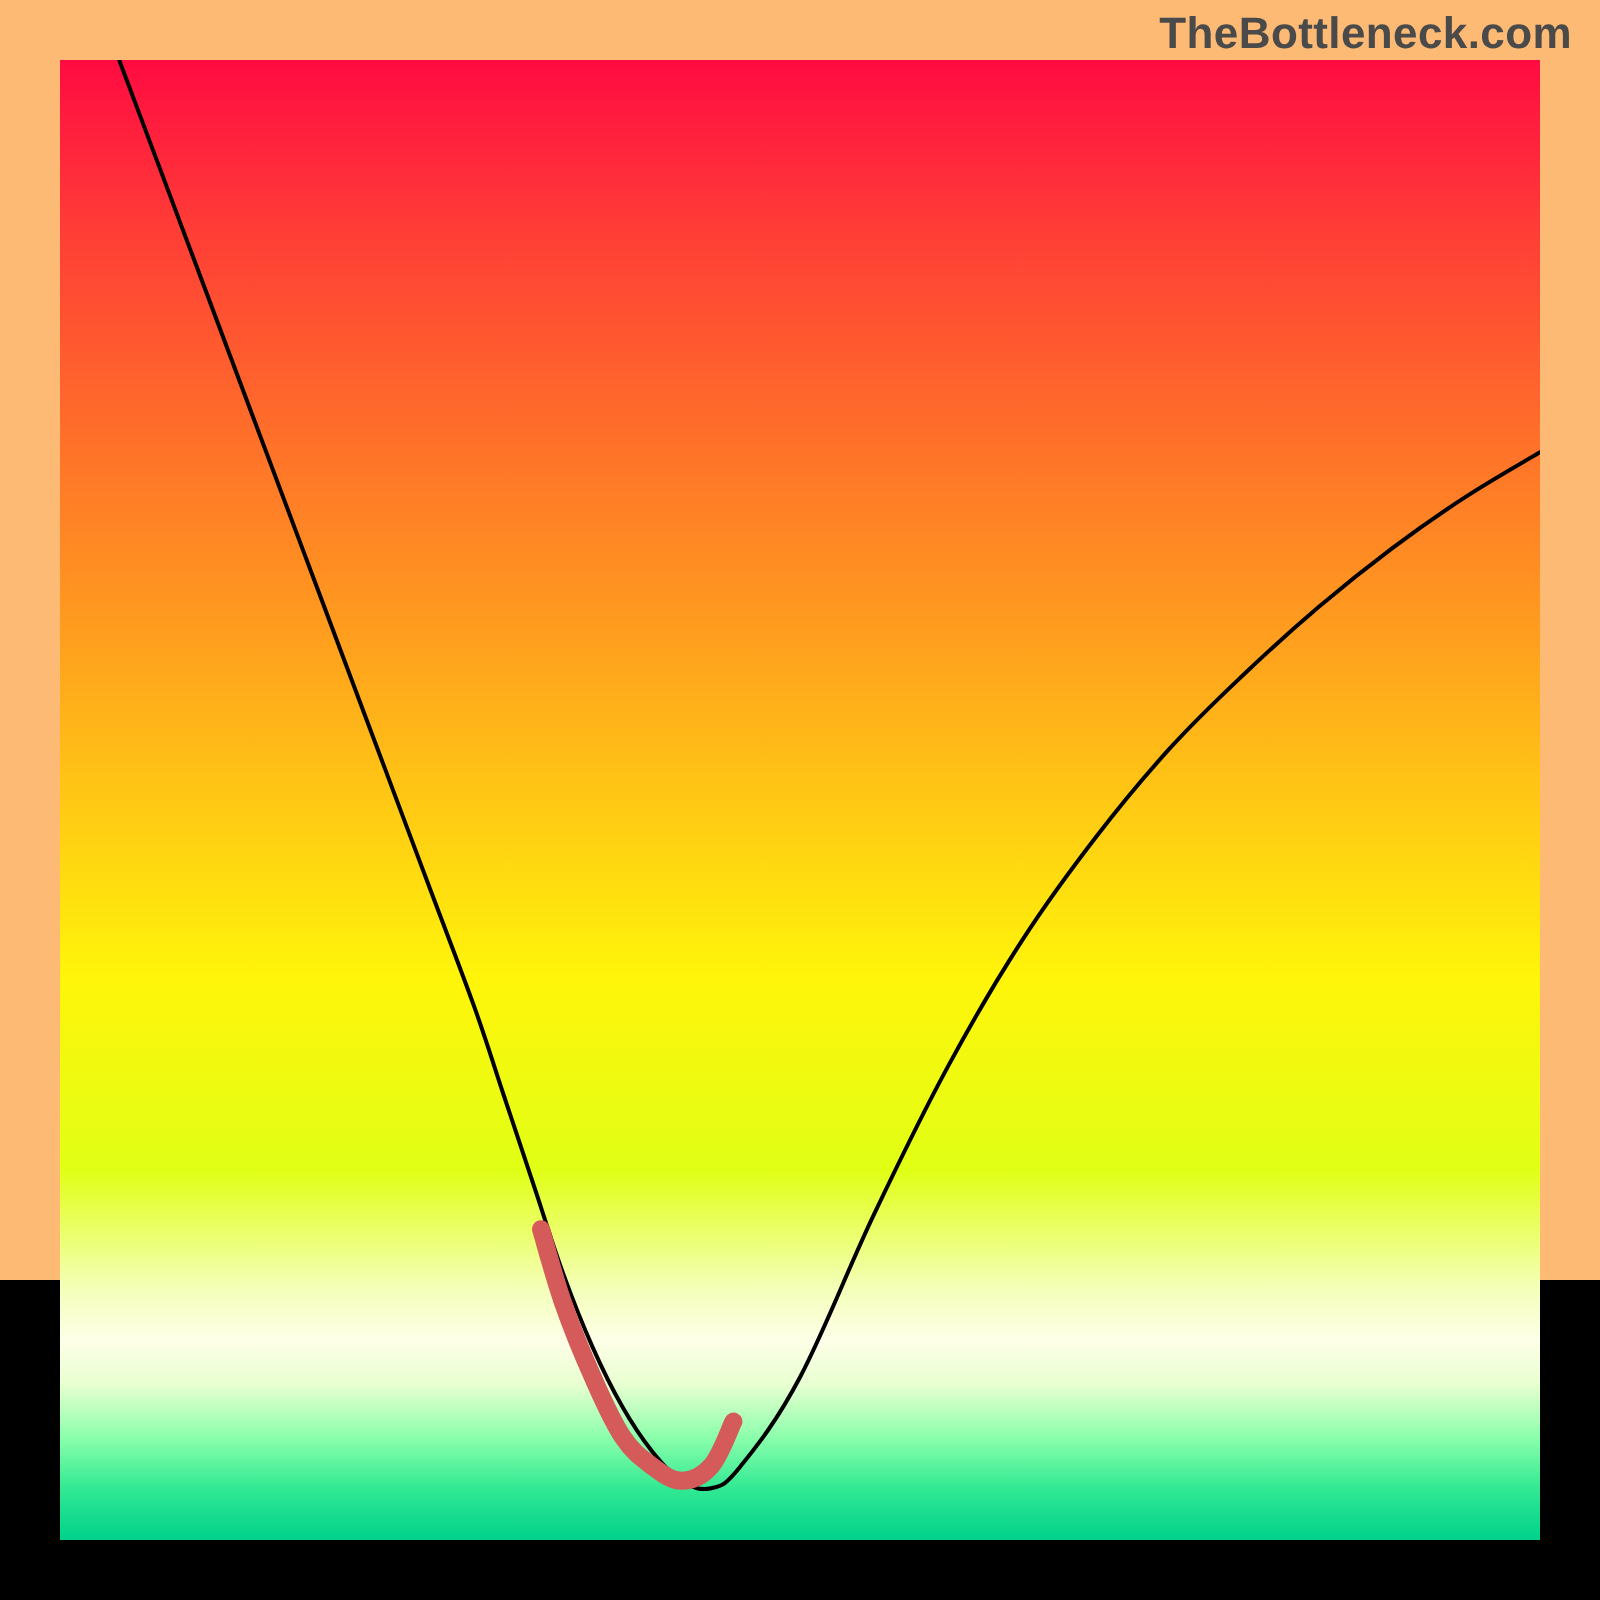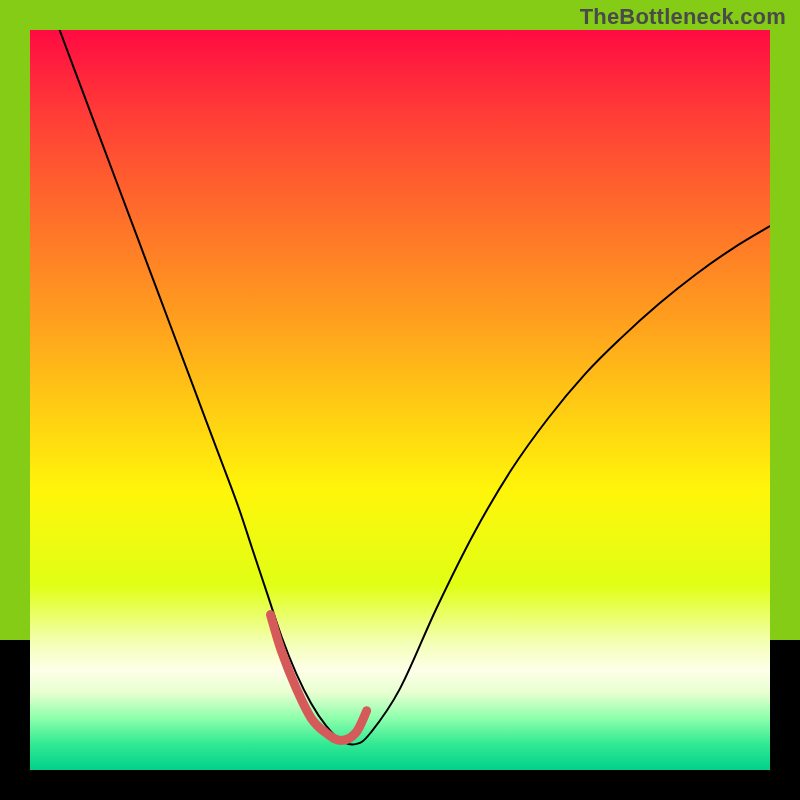--- a/index.html
+++ b/index.html
@@ -1,21 +1,21 @@
 <!DOCTYPE html>
 <html><head>
 <meta charset="utf-8">
 <style>
   * { margin: 0; padding: 0; box-sizing: border-box; }
   html, body { width: 800px; height: 800px; overflow: hidden; background: #000; }
   .frame {
     position: absolute;
     left: 0; top: 0;
     width: 800px; height: 640px;
-    background: #84cc16;
+    background: #fdba74;
   }
   .plot {
     position: absolute;
     left: 30px; top: 30px;
     width: 740px; height: 740px;
     overflow: hidden;
   }
   .gradient {
     position: absolute;
     left: 0; top: 0; right: 0; bottom: 0;

